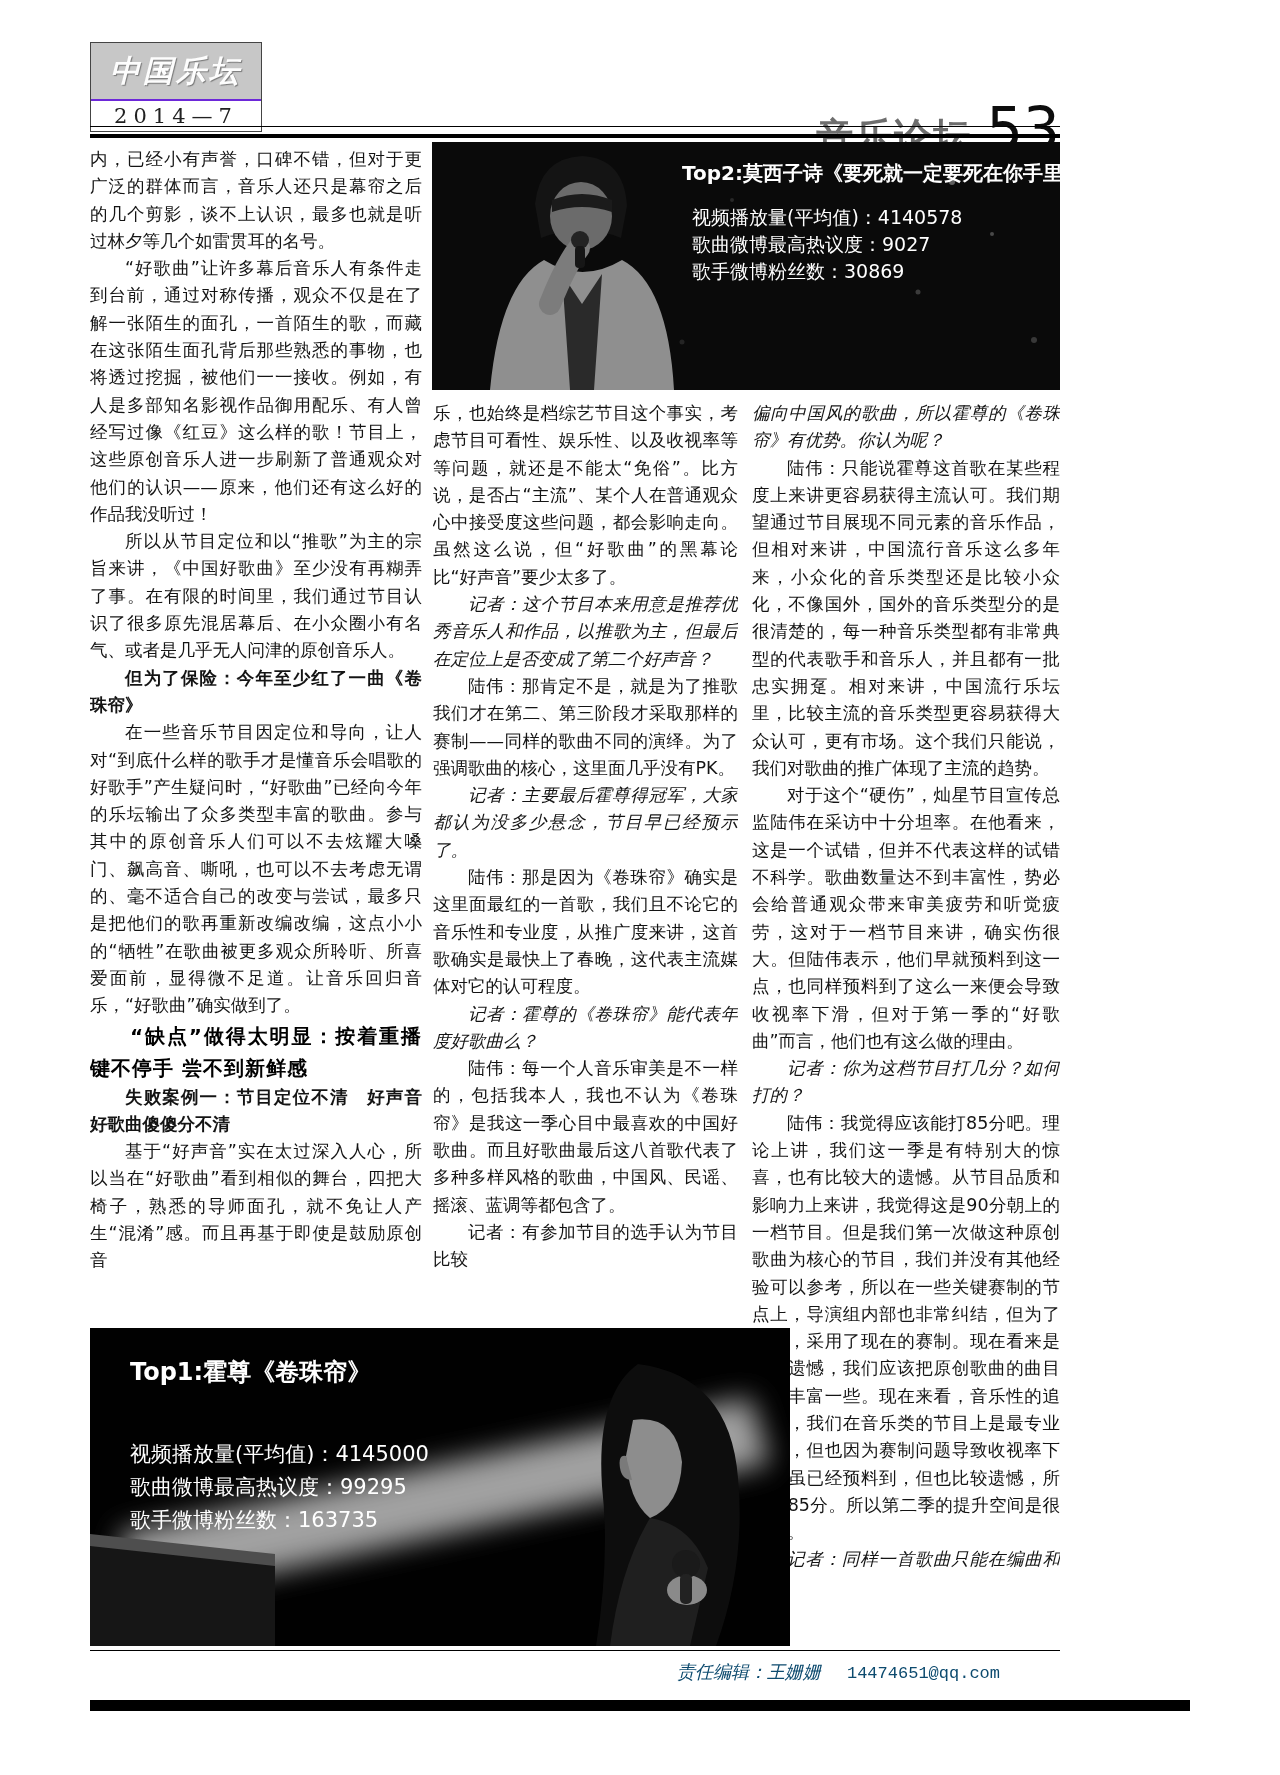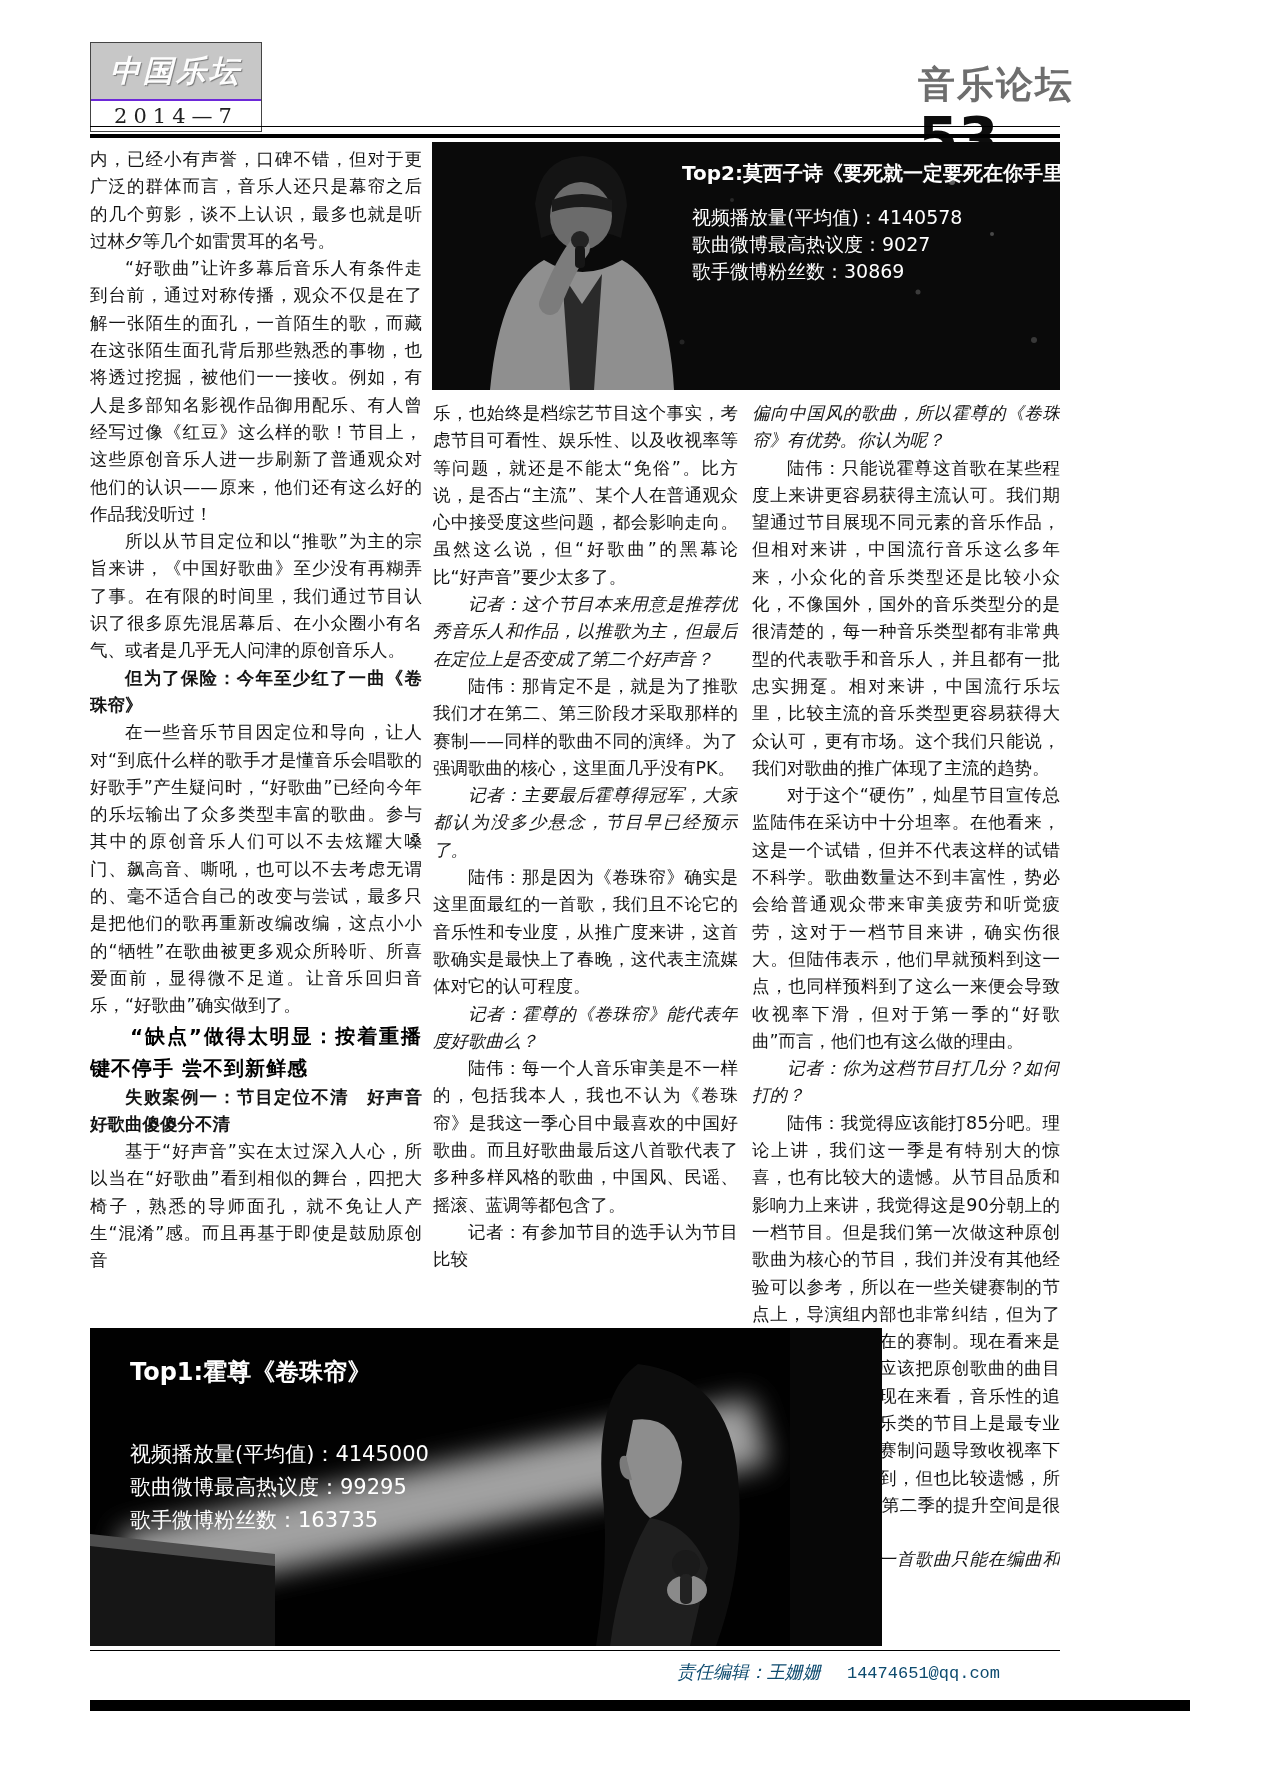--- a/index.html
+++ b/index.html
@@ -5,30 +5,30 @@
   html,body{margin:0;padding:0;background:#ffffff;}
   body{width:1280px;height:1775px;position:relative;font-family:"DejaVu Sans",sans-serif;color:#111;}
 
   
   .logo-box{position:absolute;left:90px;top:42px;width:170px;border:1px solid #444;}
   .logo-top{background:#c7c7c7;border-bottom:2px solid #6d28d9;height:56px;line-height:56px;text-align:center;
     font-family:"DejaVu Serif",serif;font-style:italic;font-weight:bold;font-size:30px;color:#fdfdfd;
     letter-spacing:3px;text-shadow:1px 1px 1px #7a7a7a;}
   .logo-year{height:30px;line-height:30px;text-align:center;font-family:"DejaVu Serif",serif;
     font-size:21px;letter-spacing:6px;color:#222;background:#fff;}
-  .header-right{position:absolute;top:60px;right:220px;display:flex;align-items:baseline;flex-direction:column;}
+  .header-right{position:absolute;top:60px;right:220px;display:flex;align-items:baseline;}
   .section-title{color:#6e6e6e;font-weight:bold;font-size:37px;letter-spacing:2px;}
-  .page-num{color:#0d0d0d;font-size:58px;font-weight:bold;margin-left:14px;line-height:1;}
+  .page-num{color:#0d0d0d;font-size:58px;font-weight:normal;margin-left:14px;line-height:1;margin-top:40px;}
   .header-rule{position:absolute;left:90px;top:126px;width:970px;height:7px;
     border-top:1px solid #000;border-bottom:4px solid #000;}
 
   
   .photo{position:absolute;background:#070707;overflow:hidden;}
   #top-photo{left:432px;top:142px;width:628px;height:248px;}
-  #bottom-photo{left:90px;top:1328px;width:792px;height:318px;}
+  #bottom-photo{left:90px;top:1328px;width:700px;height:318px;}
   .photo svg{position:absolute;left:0;top:0;}
   .ph-title{position:absolute;color:#fff;font-weight:bold;white-space:nowrap;}
   .ph-stats{position:absolute;color:#fff;}
   #top-photo .ph-title{left:250px;top:18px;font-size:20px;}
   #top-photo .ph-stats{left:260px;top:62px;font-size:19px;line-height:27px;}
   #bottom-photo .ph-title{left:40px;top:28px;font-size:24px;}
   #bottom-photo .ph-stats{left:40px;top:110px;font-size:21px;line-height:33px;}
 
   
   .col{position:absolute;font-size:17.5px;line-height:27.3px;text-align:justify;color:#141414;overflow:hidden;}

